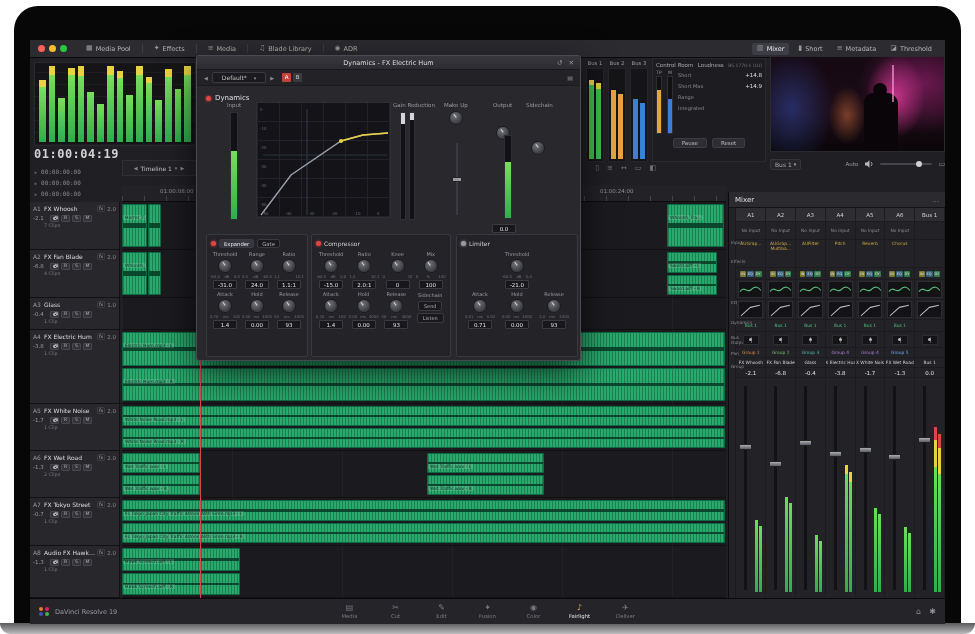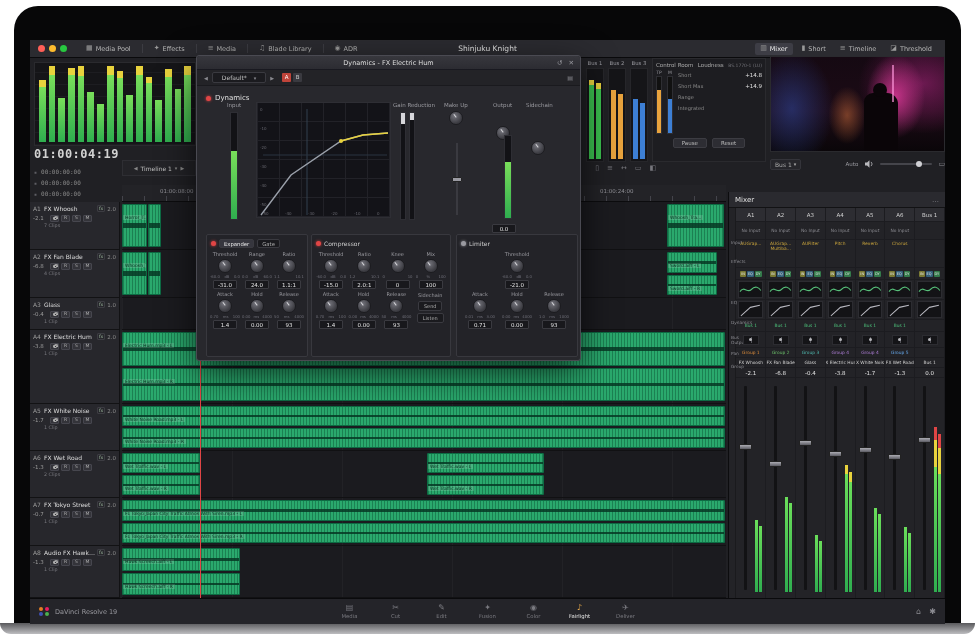--- a/index.html
+++ b/index.html
@@ -213,33 +213,32 @@
         <div class="tb-btn">
           <span class="tb-ico">♫</span>
           <span class="tb-lbl">Blade Library</span>
         </div>
         <span class="tb-sep"></span>
         <div class="tb-btn">
           <span class="tb-ico">◉</span>
           <span class="tb-lbl">ADR</span>
         </div>
       </span>
-    <div id="tb-title">Shinjuku Knight</div>
     <span id="tb-right">
         <div class="tb-btn active">
           <span class="tb-ico">▥</span>
           <span class="tb-lbl">Mixer</span>
         </div>
         <div class="tb-btn">
           <span class="tb-ico">▮</span>
           <span class="tb-lbl">Short</span>
         </div>
         <div class="tb-btn">
           <span class="tb-ico">≡</span>
-          <span class="tb-lbl">Timeline</span>
+          <span class="tb-lbl">Metadata</span>
         </div>
         <div class="tb-btn">
           <span class="tb-ico">◪</span>
           <span class="tb-lbl">Threshold</span>
         </div>
       </span>
   </div>
 
   <div id="lmeters">
       <div class="lm-bar">

